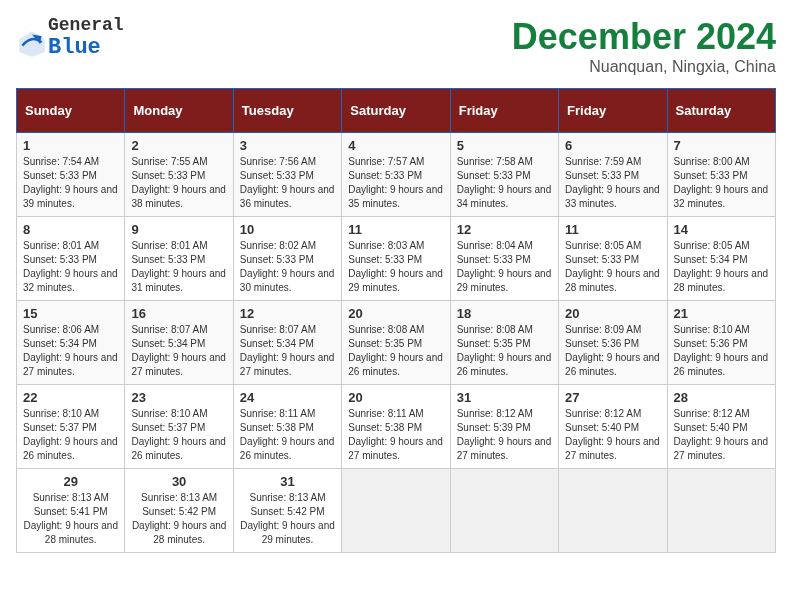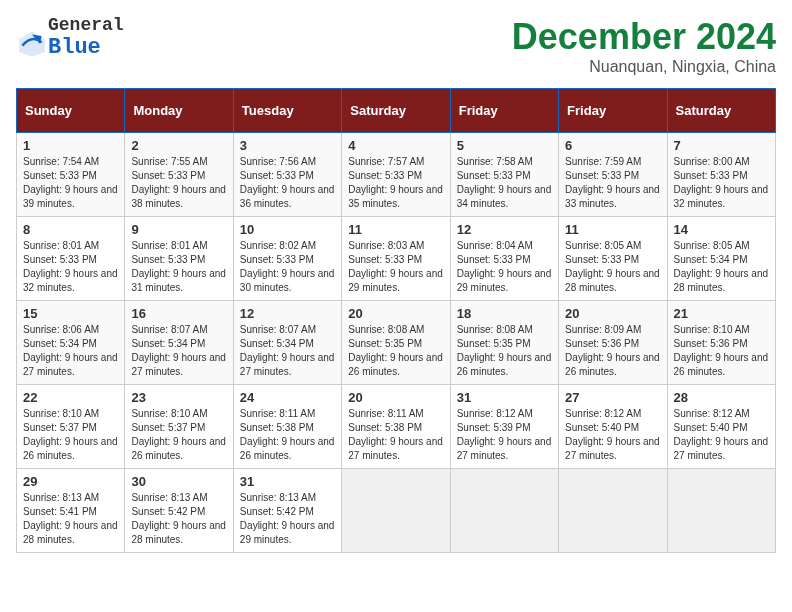--- a/index.html
+++ b/index.html
@@ -84,20 +84,21 @@
       color: #333;
     }
     .empty-cell {
       background: #f0f0f0 !important;
     }
     .last-row td {
       background: #f0f0f0 !important;
     }
     .last-row td.has-data {
       background: #fff !important;
+      text-align: center;
     }
   </style>
 </head>
 <body>
 
 <div class="header">
   <div class="logo">
     <svg class="logo-icon" viewBox="0 0 40 40">
       <polygon points="20,4 36,14 36,30 20,36 4,30 4,14" fill="#1565c0" opacity="0.15"></polygon>
       <path d="M 8 22 Q 20 8 32 18" stroke="#1565c0" stroke-width="3" fill="none"></path>

